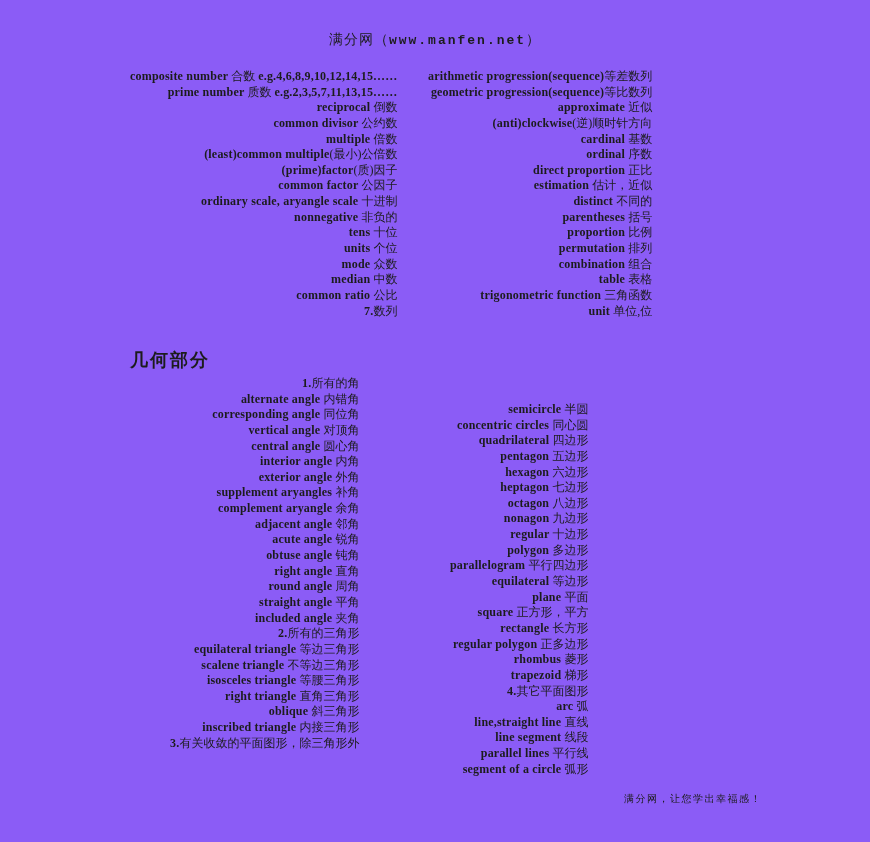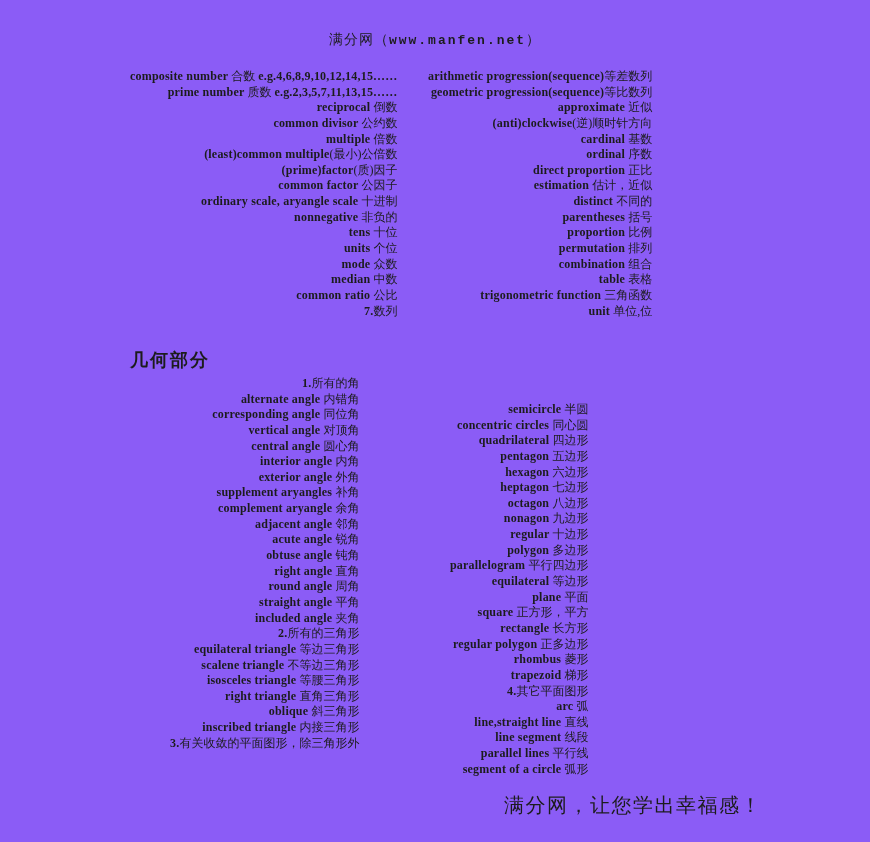--- a/index.html
+++ b/index.html
@@ -62,21 +62,21 @@
     left: 130px;
     top: 348px;
     font-size: 18px;
     font-weight: bold;
     letter-spacing: 2px;
   }
   .footer {
     position: absolute;
     top: 792px;
     right: 108px;
-    font-size: 20px;
+    font-size: 10px;
     letter-spacing: 1.5px;
     white-space: nowrap;
   }
 </style>
 </head>
 <body>
 
 <div class="page">
 
   <div class="header"><span class="zh">满分网（</span><span class="mono">www.manfen.net</span><span class="zh">）</span></div>

